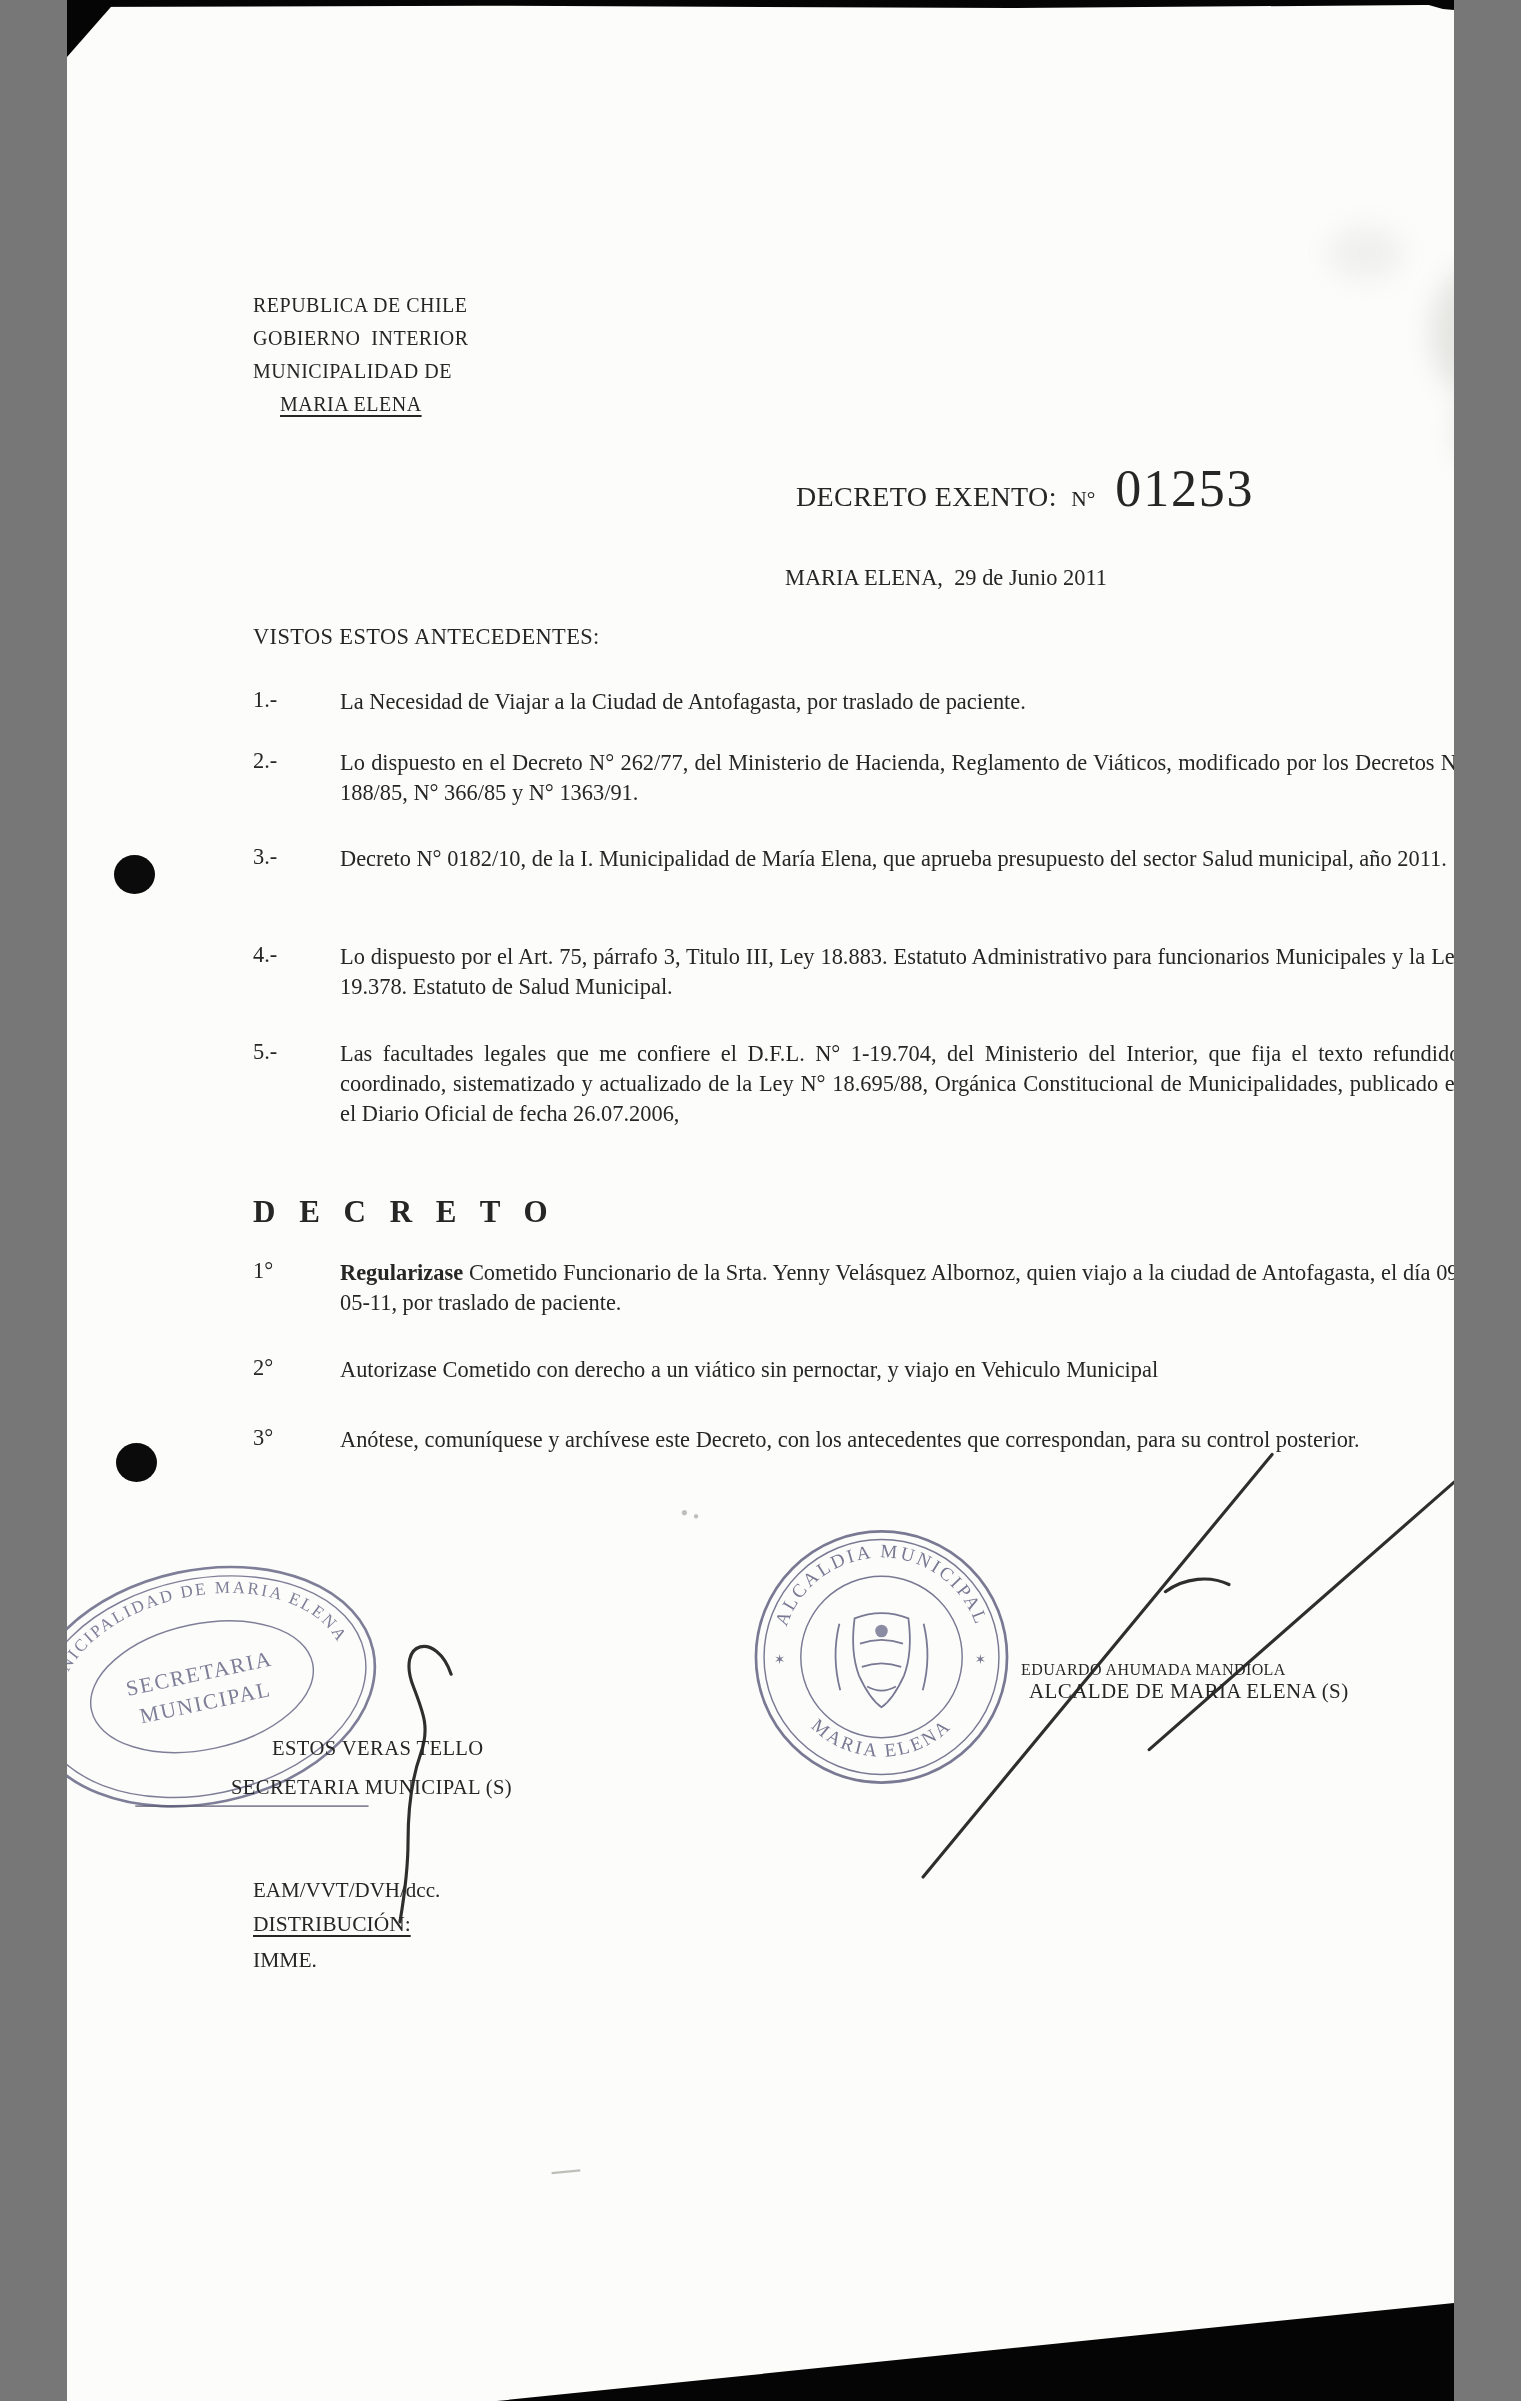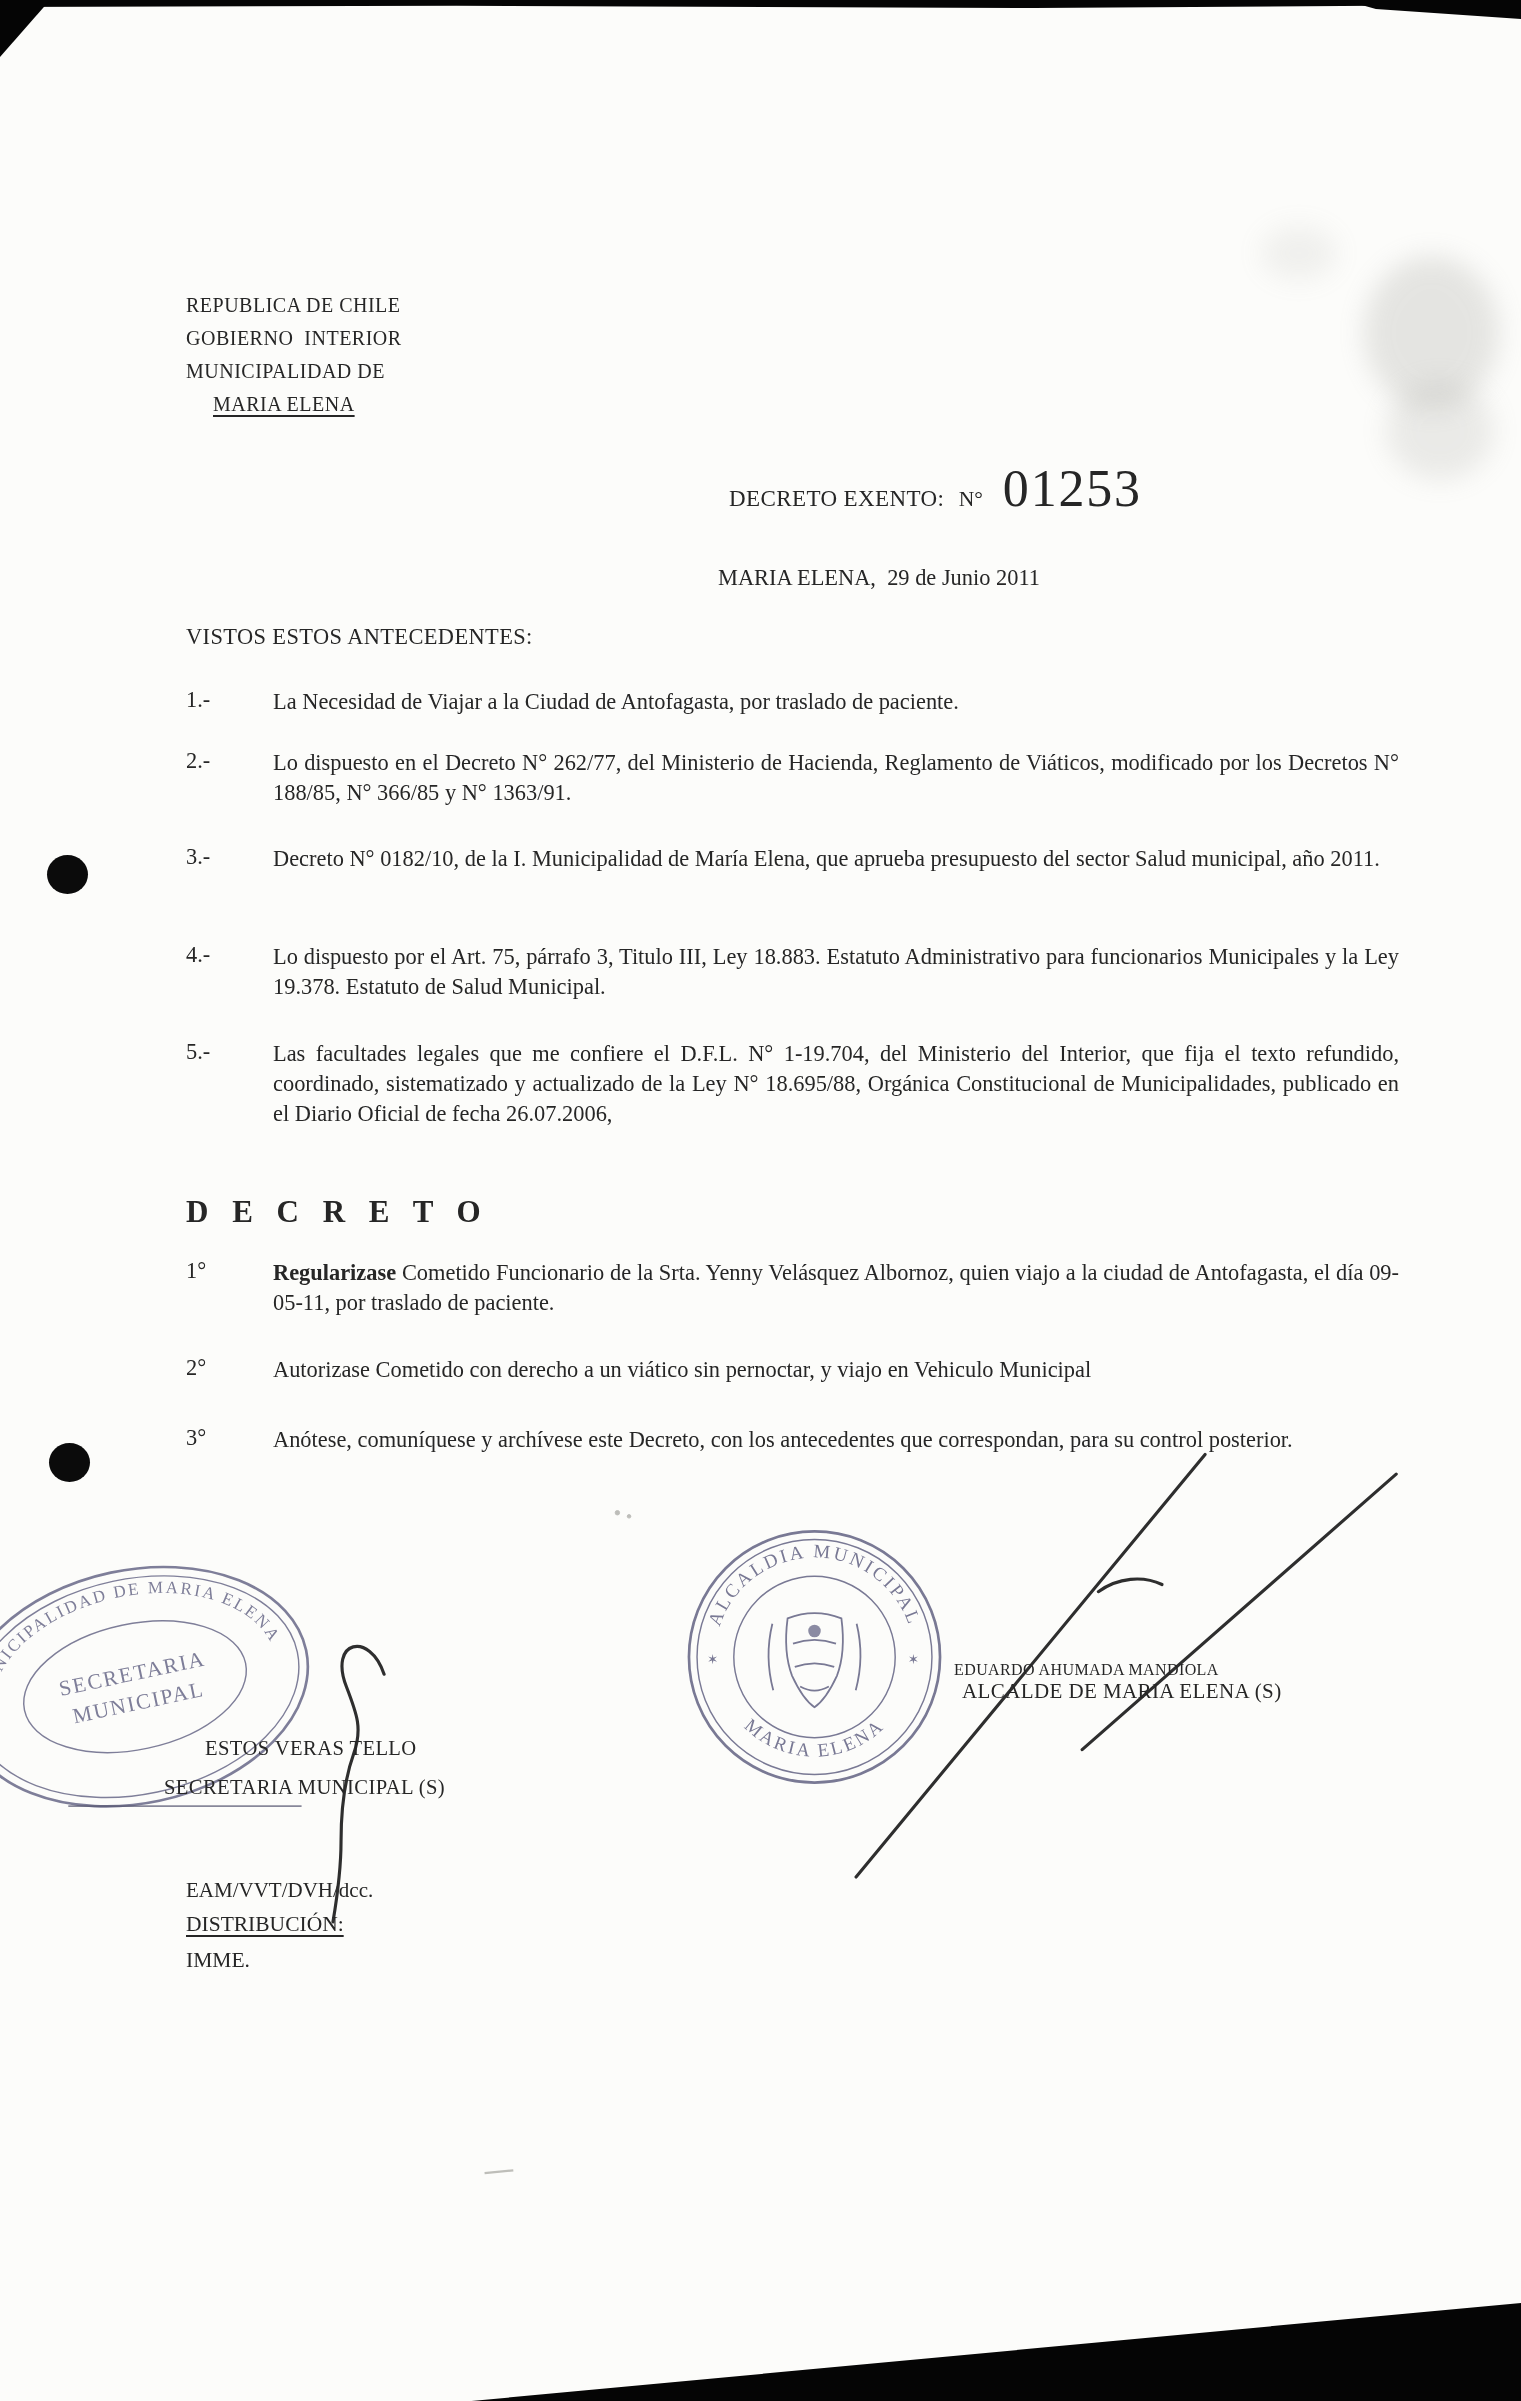--- a/index.html
+++ b/index.html
@@ -1,20 +1,20 @@
 <!DOCTYPE html>
 <html style="--ink: #262626; --stamp-ink: #5d5d80; --paper: #fcfcfa;font-size:14.4px"><head>
 <meta charset="utf-8">
 <title>Document</title>
 <style>
   * { margin:0; padding:0; box-sizing:border-box; }
   html,body { background:#777; }
   .page {
     position:relative;
-    width:1521px; height:2401px;
+    width:1387px; height:2401px;
     margin:0 auto;
     background:var(--paper, #fcfcfa);
     overflow:hidden;
     font-family:"Liberation Serif", serif;
     color:var(--ink, #262626);
   }
   .abs { position:absolute; }
   .pre { white-space:pre-wrap; }
 
   
@@ -33,21 +33,21 @@
   .s1 { left:1364px; top:256px; width:135px; height:153px; opacity:.24; }
   .s2 { left:1386px; top:381px; width:108px; height:99px; opacity:.18; }
   .s3 { left:1261px; top:226px; width:76px; height:54px; opacity:.12; }
 
   
   .letterhead { left:186px; top:289px; font-size:20px; line-height:33px; letter-spacing:0.5px; }
   .letterhead .indent { margin-left:27px; }
   .u { text-decoration:underline; text-underline-offset:3.6px; }
 
   .decree-line { left:729px; top:459px; display:flex; align-items:baseline; }
-  .decree-line .lbl { font-size:23px; letter-spacing:0.4px; }
+  .decree-line .lbl { font-size:28px; letter-spacing:0.4px; }
   .decree-line .nsm { font-size:21.5px; margin-left:14.4px; }
   .big-number { font-size:52px; letter-spacing:1.8px; margin-left:20px; }
 
   .dateline { left:718px; top:565px; font-size:22.4px; }
   .vistos   { left:186px; top:624px; font-size:22.4px; letter-spacing:0.4px; }
 
   .item { left:186px; width:1213px; }
   .item .num { position:absolute; left:0; top:0; font-size:22.4px; }
   .item .txt { margin-left:87px; font-size:22.4px; line-height:30px; text-align:justify; }
   .a1 { top:687px; }  .a2 { top:748px; }  .a3 { top:844px; }

